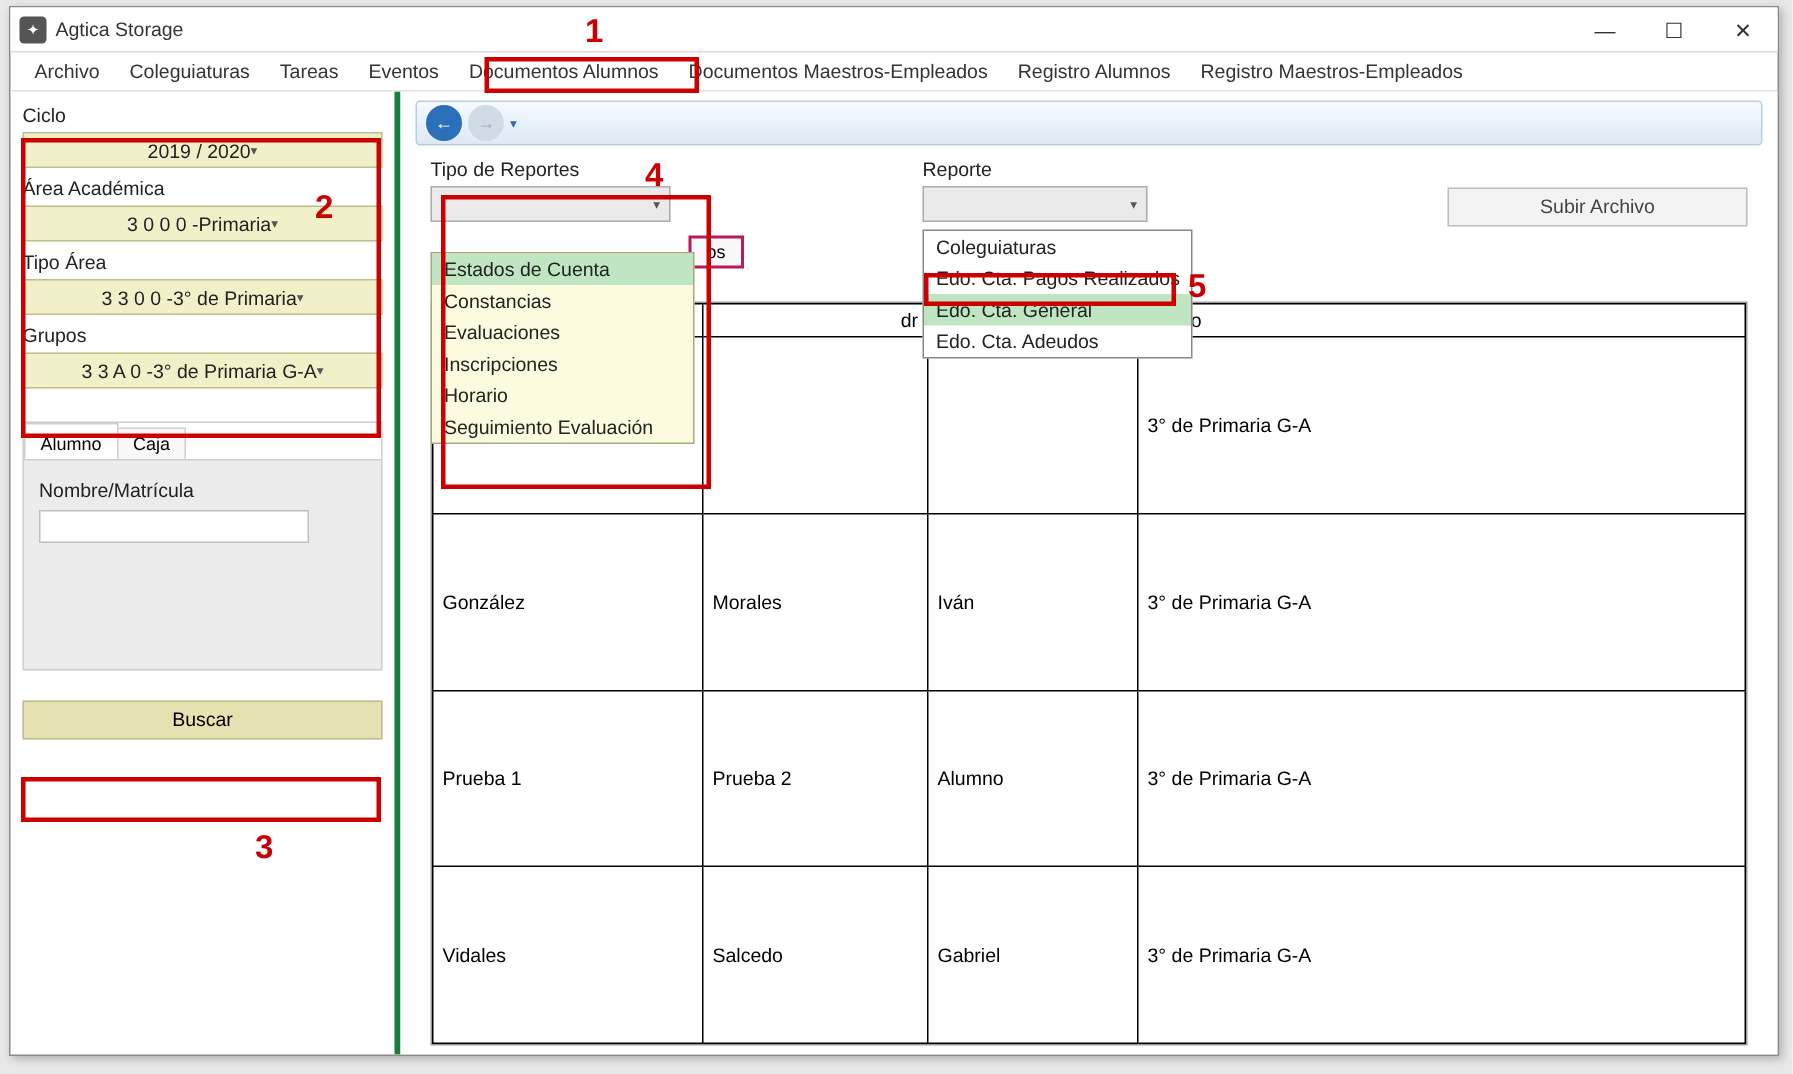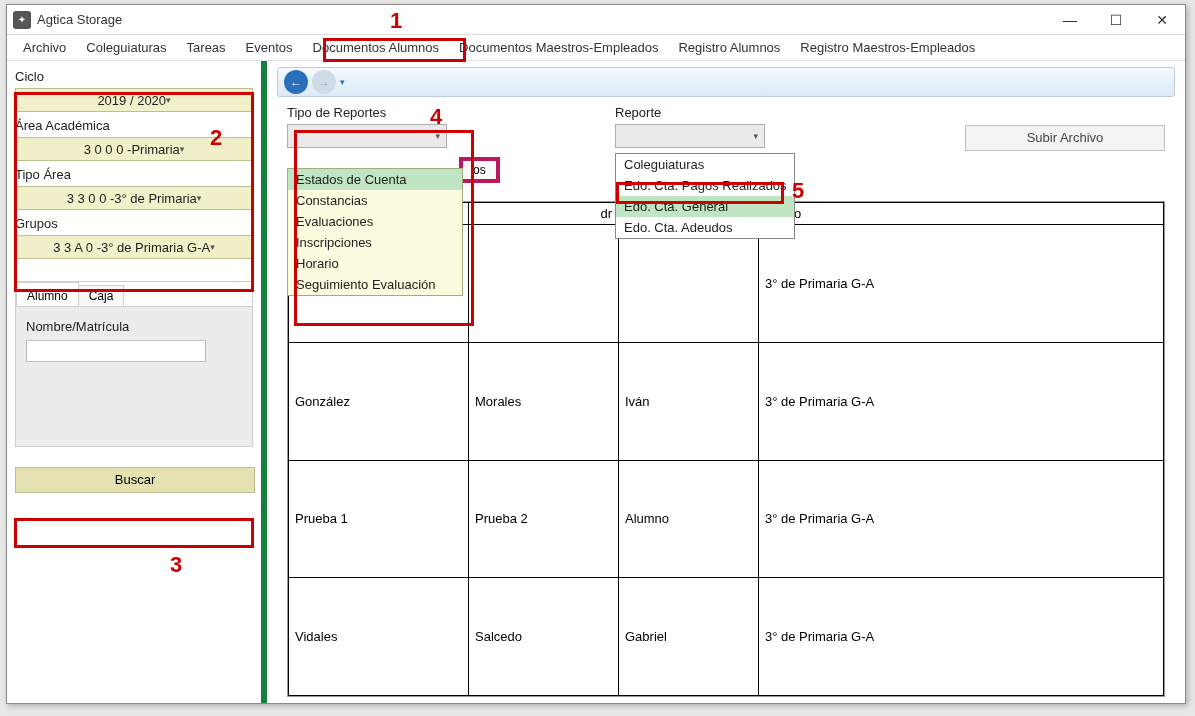--- a/index.html
+++ b/index.html
@@ -65,21 +65,21 @@
 
   
   .body {
     flex: 1;
     display: flex;
     overflow: hidden;
   }
   .sidebar {
     width: 260px;
     padding: 6px 8px;
-    border-right: 6px solid #15803d;
+    border-right: 4px solid #15803d;
     display: flex;
     flex-direction: column;
     gap: 4px;
   }
   .lbl { font-size: 13px; color: #222; margin-top: 2px; }
   .combo {
     height: 24px;
     background: #f2f0c9;
     border: 1px solid #bdbd90;
     display: flex;
@@ -351,21 +351,21 @@
             <div class="dd-item sel">Estados de Cuenta</div>
             <div class="dd-item">Constancias</div>
             <div class="dd-item">Evaluaciones</div>
             <div class="dd-item">Inscripciones</div>
             <div class="dd-item">Horario</div>
             <div class="dd-item">Seguimiento Evaluación</div>
           </div>
         </div>
 
         <div style="position:relative;width:0">
-          <div style="position:absolute;left:-32px;top:52px;border:4px solid #be185d;background:#f8f8f8;padding:2px 10px;font-size:12px">os</div>
+          <div style="position:absolute;left:-32px;top:52px;border:2px solid #be185d;background:#f8f8f8;padding:2px 10px;font-size:12px">os</div>
         </div>
 
         <div class="col" style="width:200px;margin-left:100px">
           <span class="lbl2">Reporte</span>
           <div class="smallcombo" style="width:150px">
             <span class="chev">▾</span>
           </div>
           <div class="dd-list2">
             <div class="dd-item">Coleguiaturas</div>
             <div class="dd-item">Edo. Cta. Pagos Realizados</div>

